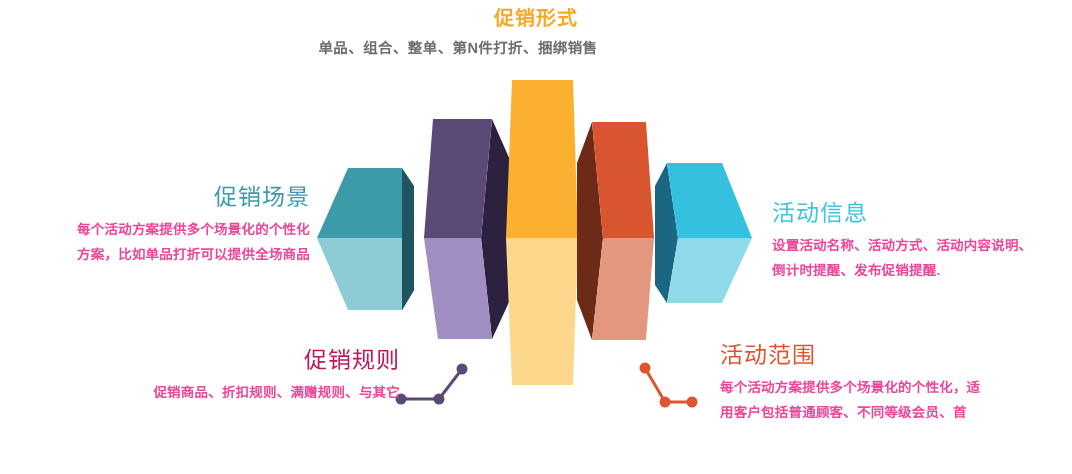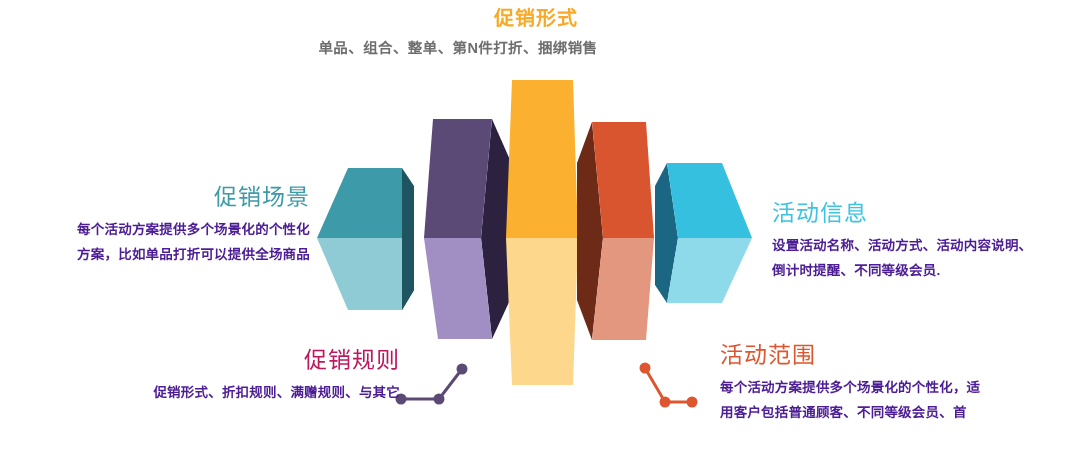--- a/index.html
+++ b/index.html
@@ -50,21 +50,21 @@
   .blk .hd {
     font-size: 23px;
     font-weight: normal;
     line-height: 30px;
     letter-spacing: 1px;
     margin-bottom: 5px;
   }
   .blk .bd {
     font-size: 13.5px;
     font-weight: bold;
-    color: #4c1d95;
+    color: #ec4899;
     line-height: 25px;
     letter-spacing: 0.2px;
   }
   .ta-r { text-align: right; }
   .ta-l { text-align: left; }
 
   
   #blk-scene { left: 14px;  top: 182px; width: 296px; }
   #blk-info  { left: 772px; top: 198px; width: 292px; }
   #blk-rule  { left: 100px; top: 345px; width: 300px; }
@@ -144,28 +144,28 @@
     <div class="bd">
       <div>每个活动方案提供多个场景化的个性化</div>
       <div>方案，比如单品打折可以提供全场商品</div>
     </div>
   </div>
 
   <div class="blk ta-l" id="blk-info">
     <div class="hd" style="color: rgb(62, 196, 224);">活动信息</div>
     <div class="bd">
       <div>设置活动名称、活动方式、活动内容说明、</div>
-      <div>倒计时提醒、不同等级会员.</div>
+      <div>倒计时提醒、发布促销提醒.</div>
     </div>
   </div>
 
   <div class="blk ta-r" id="blk-rule">
     <div class="hd" style="color: #be185d;">促销规则</div>
     <div class="bd">
-      <div>促销形式、折扣规则、满赠规则、与其它</div>
+      <div>促销商品、折扣规则、满赠规则、与其它</div>
     </div>
   </div>
 
   <div class="blk ta-l" id="blk-scope">
     <div class="hd" style="color: rgb(221, 86, 48);">活动范围</div>
     <div class="bd">
       <div>每个活动方案提供多个场景化的个性化，适</div>
       <div>用客户包括普通顾客、不同等级会员、首</div>
     </div>
   </div>

